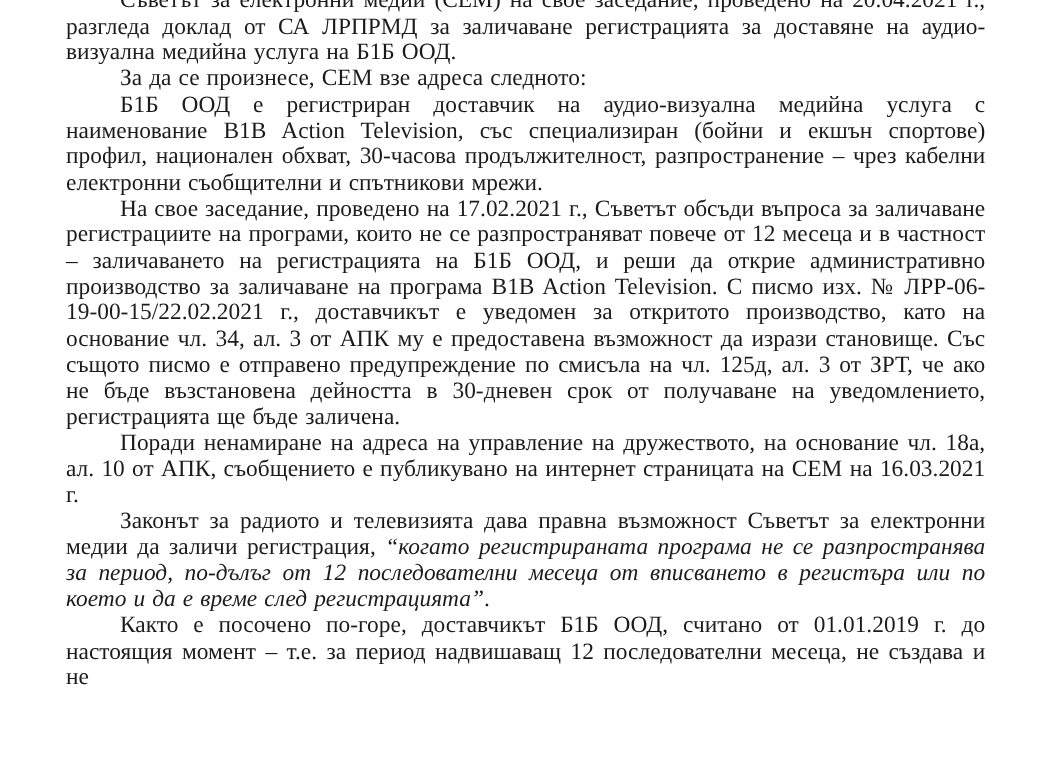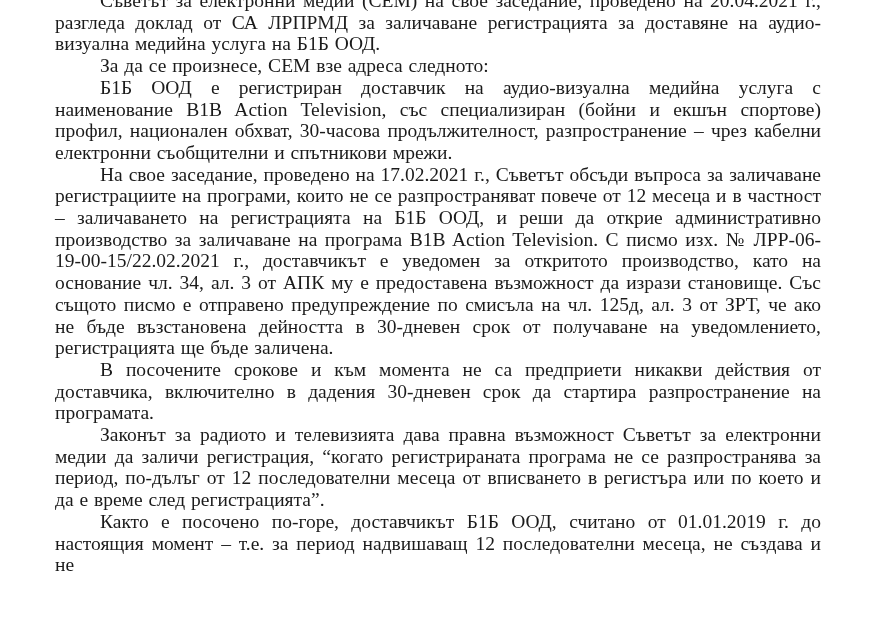--- a/index.html
+++ b/index.html
@@ -23,26 +23,27 @@
     line-height: 21.7px;
     color: #1b1b1b;
     text-align: justify;
   }
   .para {
     margin: 0;
     text-indent: 45px;
     word-spacing: 1px;
   }
   .quote {
+    font-style: italic;
   }
 </style>
 </head>
 <body>
 
 <div class="page">
   <p class="para">Съветът за електронни медии (СЕМ) на свое заседание, проведено на 20.04.2021 г., разгледа доклад от СА ЛРПРМД за заличаване регистрацията за доставяне на аудио-визуална медийна услуга на Б1Б ООД.</p>
   <p class="para">За да се произнесе, СЕМ взе адреса следното:</p>
   <p class="para">Б1Б ООД е регистриран доставчик на аудио-визуална медийна услуга с наименование B1B Action Television, със специализиран (бойни и екшън спортове) профил, национален обхват, 30-часова продължителност, разпространение – чрез кабелни електронни съобщителни и спътникови мрежи.</p>
   <p class="para">На свое заседание, проведено на 17.02.2021 г., Съветът обсъди въпроса за заличаване регистрациите на програми, които не се разпространяват повече от 12 месеца и в частност – заличаването на регистрацията на Б1Б ООД, и реши да открие административно производство за заличаване на програма B1B Action Television. С писмо изх. № ЛРР-06-19-00-15/22.02.2021 г., доставчикът е уведомен за откритото производство, като на основание чл. 34, ал. 3 от АПК му е предоставена възможност да изрази становище. Със същото писмо е отправено предупреждение по смисъла на чл. 125д, ал. 3 от ЗРТ, че ако не бъде възстановена дейността в 30-дневен срок от получаване на уведомлението, регистрацията ще бъде заличена.</p>
-  <p class="para">В посочените срокове и към момента не са предприети никакви действия от доставчика, включително в дадения 30-дневен срок да стартира разпространение на програмата.</p>
+  <p class="para">Поради ненамиране на адреса на управление на дружеството, на основание чл. 18а, ал. 10 от АПК, съобщението е публикувано на интернет страницата на СЕМ на 16.03.2021 г.</p>
   <p class="para"><span>Законът за радиото и телевизията дава правна възможност Съветът за електронни медии да заличи регистрация, </span><span class="quote">“когато регистрираната програма не се разпространява за период, по-дълъг от 12 последователни месеца от вписването в регистъра или по което и да е време след регистрацията”</span><span>.</span></p>
   <p class="para">Както е посочено по-горе, доставчикът Б1Б ООД, считано от 01.01.2019 г. до настоящия момент – т.е. за период надвишаващ 12 последователни месеца, не създава и не</p>
 </div>
 
 </body></html>

